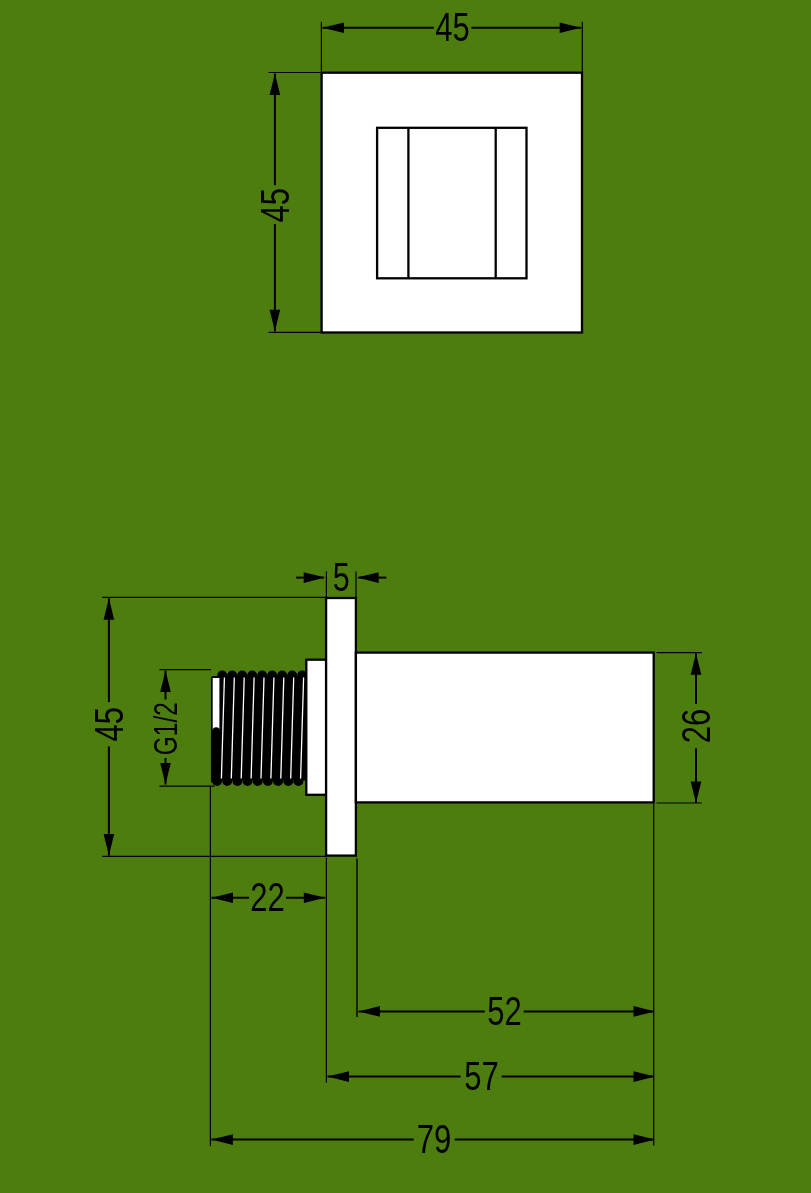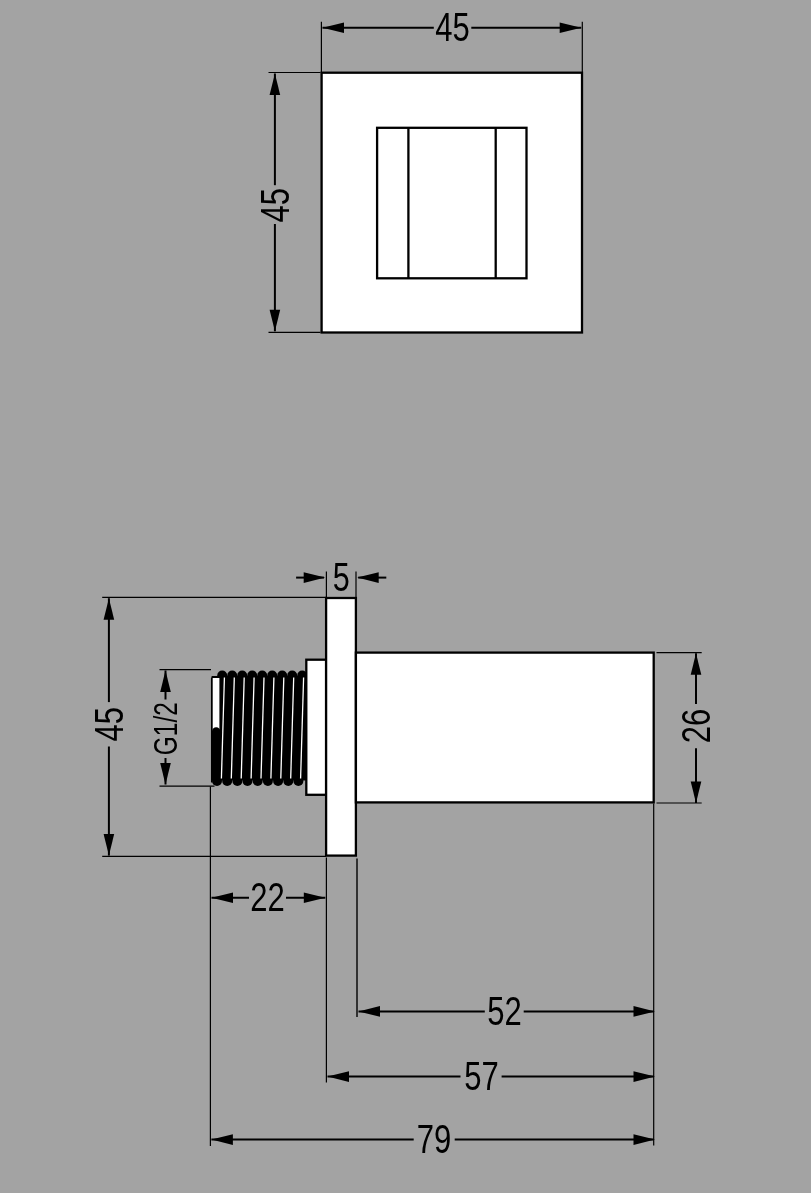--- a/index.html
+++ b/index.html
@@ -1,16 +1,16 @@
 <!DOCTYPE html>
 <html><head>
 <meta charset="utf-8">
 <style>
   html,body{margin:0;padding:0;background:#fff;}
-  .page{position:relative;width:811px;height:1193px;background:#a3a3a3;overflow:hidden;}
+  .page{position:relative;width:811px;height:1193px;background:#4d7c0f;overflow:hidden;}
   svg{position:absolute;left:0;top:0;}
   text{font-family:"Liberation Sans",sans-serif;fill:#000;}
 </style>
 </head>
 <body>
 <div class="page">
 <svg width="811" height="1193" viewBox="0 0 811 1193">
 
   <g stroke="#000" stroke-width="1.2">
     <line x1="321.4" y1="21.8" x2="321.4" y2="72.0"></line>

